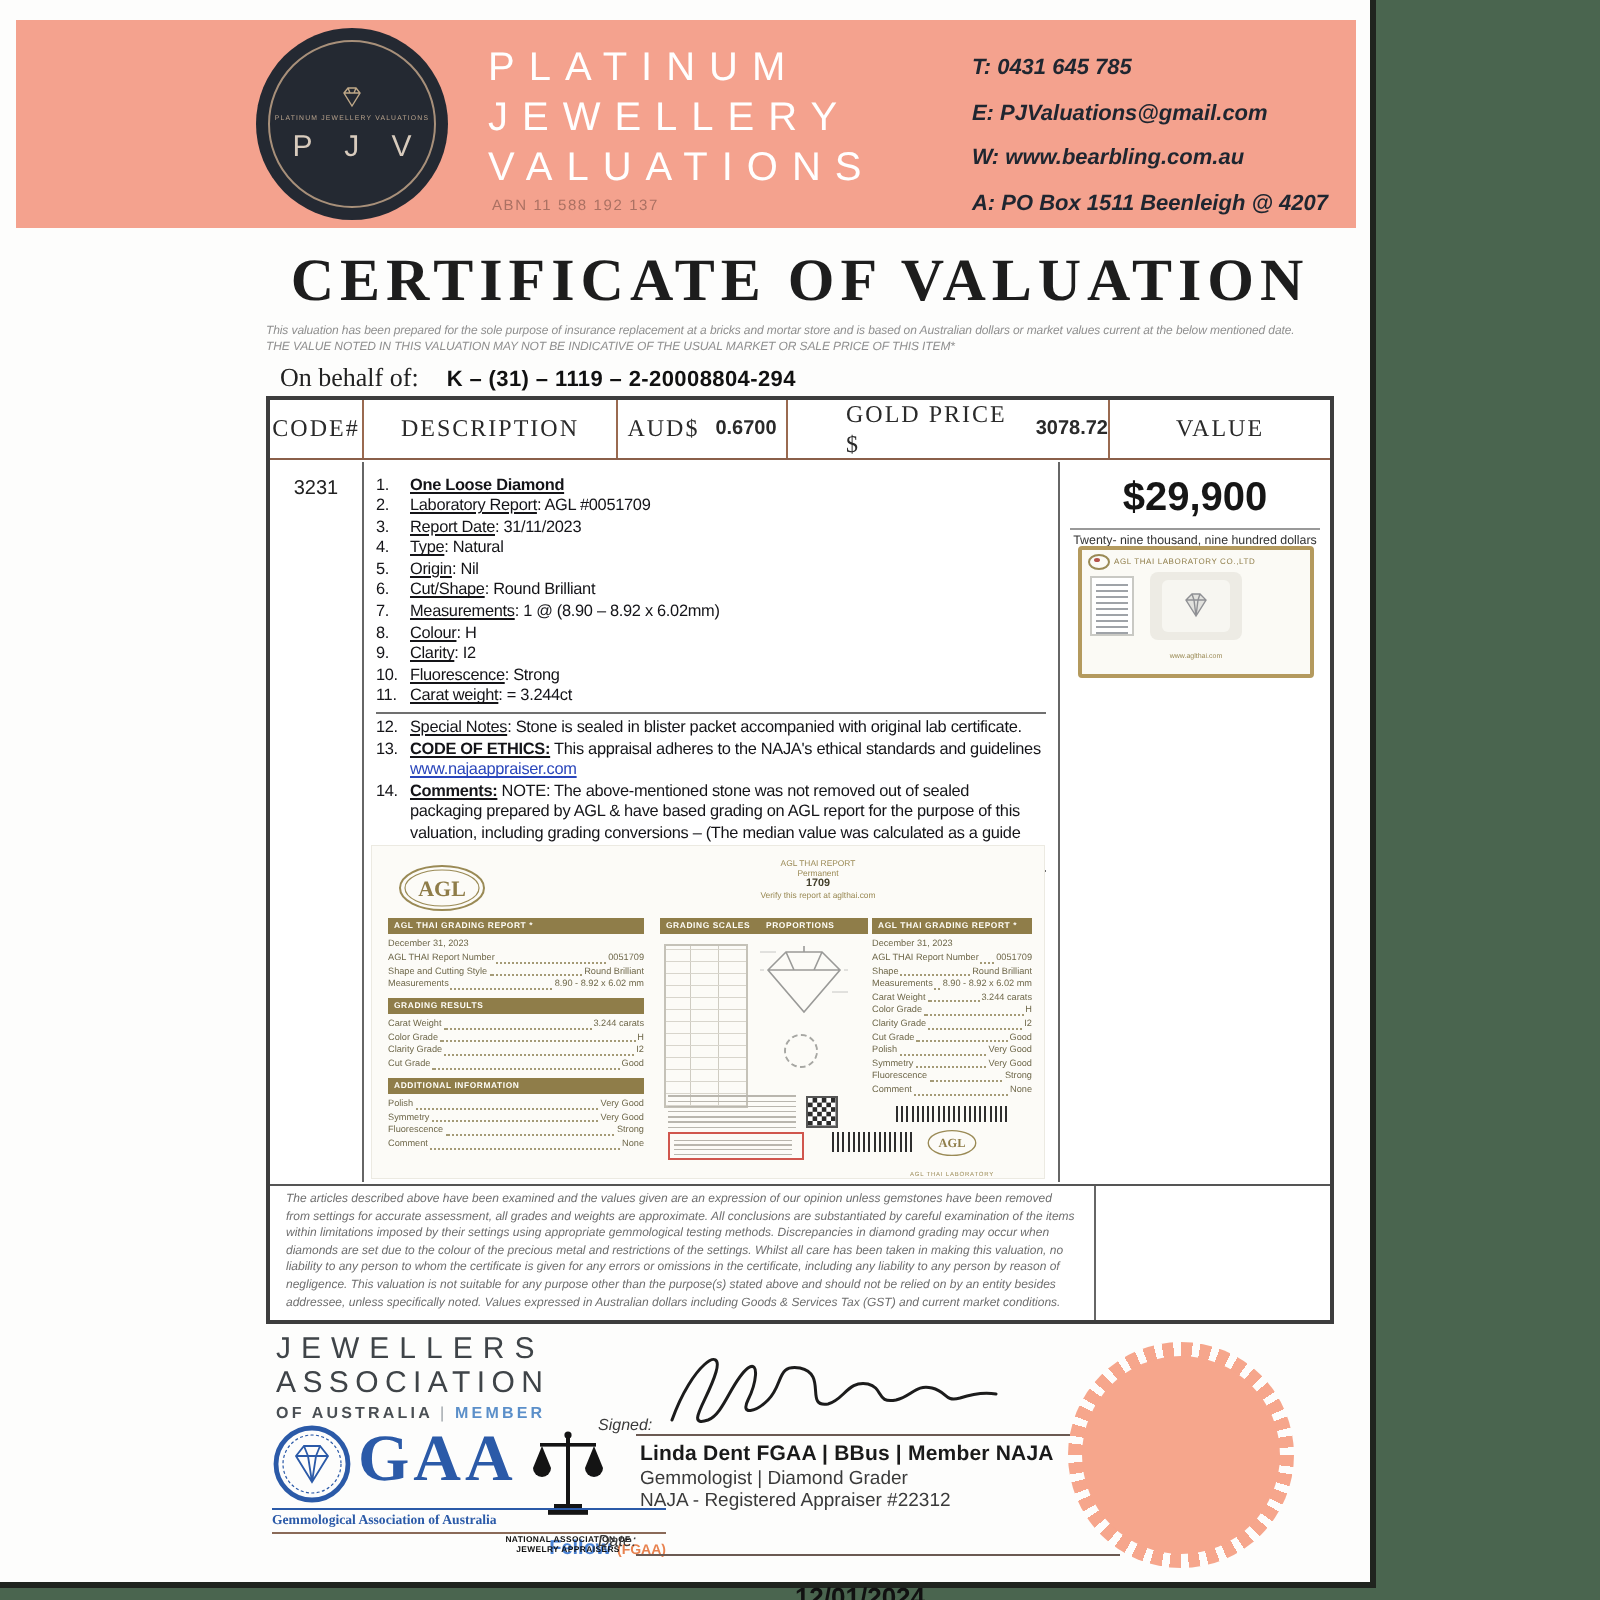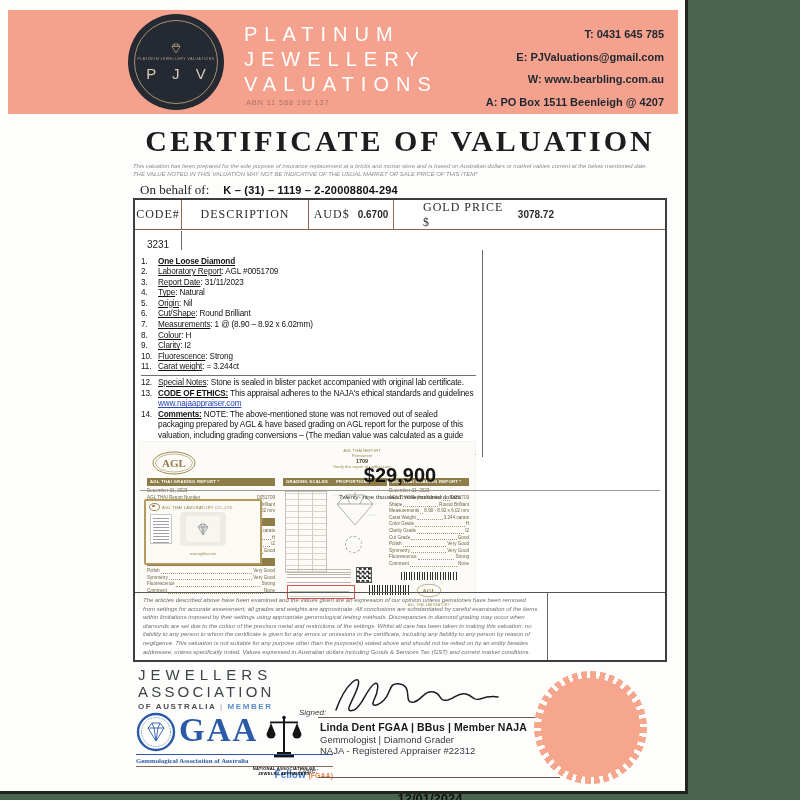--- a/index.html
+++ b/index.html
@@ -10,39 +10,39 @@
   
   .banner{position:absolute;left:8px;top:10px;width:670px;height:104px;background:#f4a28e;}
   .logo-circle{position:absolute;left:120px;top:4px;width:96px;height:96px;border-radius:50%;
                background:#242932;display:flex;flex-direction:column;align-items:center;justify-content:center;}
   .logo-ring{position:absolute;inset:6px;border:1px solid #a8907a;border-radius:50%;}
   .logo-arc{font-size:3.4px;color:#b7a28c;letter-spacing:.6px;margin-top:3px;white-space:nowrap;}
   .logo-initials{font-size:15px;letter-spacing:6px;color:#d8cbbd;margin-top:4px;padding-left:6px;}
   .company{position:absolute;left:236px;top:12px;color:#fff;font-size:20px;letter-spacing:7px;
            line-height:25px;font-weight:300;white-space:nowrap;}
   .abn{position:absolute;left:238px;top:88px;font-size:7.5px;color:#ab7163;letter-spacing:.8px;}
-  .contact{position:absolute;right:14px;top:13px;text-align:right;color:#1f2630;font-weight:bold;
-           font-size:11px;line-height:22.5px;white-space:nowrap;}
+  .contact{position:absolute;right:14px;top:13px;color:#1f2630;font-weight:bold;
+           font-size:11px;line-height:22.5px;white-space:nowrap;font-style:italic;}
   
   .title{position:absolute;left:133px;top:124px;width:534px;text-align:center;
          font-family:"Liberation Serif",serif;font-size:30px;font-weight:bold;letter-spacing:3px;color:#1d1d1d;white-space:nowrap;}
   .intro{position:absolute;left:133px;top:162px;width:536px;font-size:6px;line-height:8.2px;
          font-style:italic;color:#8f8f8f;letter-spacing:-.05px;}
   .behalf{position:absolute;left:140px;top:180px;white-space:nowrap;}
   .behalf .bl{font-family:"Liberation Serif",serif;font-weight:normal;font-size:13px;color:#222;}
   .behalf .bv{font-size:11px;font-weight:bold;color:#111;margin-left:14px;letter-spacing:.2px;}
   
   .vtable{position:absolute;left:133px;top:198px;width:530px;height:460px;border:2px solid #3d3d3d;background:#fff;}
   .thead{position:absolute;left:0;top:0;right:0;height:29px;display:flex;border-bottom:1.5px solid #8a5f4a;}
   .th{border-right:1px solid #9a6a50;display:flex;align-items:center;justify-content:center;
       font-family:"Liberation Serif",serif;font-size:12px;letter-spacing:1px;color:#2a2a2a;gap:8px;}
   .th:last-child{border-right:none;}
   .th .num{font-family:"Liberation Sans",sans-serif;font-size:10px;font-weight:bold;letter-spacing:0;}
   .w-code{width:46px;text-align:center;}.w-desc{width:126px;}.w-aud{width:84px;}.w-gold{width:131px;margin-left:29px;}.w-val{flex:1;}
-  .tbody{position:absolute;left:0;top:30.5px;right:0;height:360px;display:flex;flex-direction:column;}
+  .tbody{position:absolute;left:0;top:30.5px;right:0;height:360px;display:flex;}
   .cell-code{width:46px;border-right:1px solid #666;font-size:10px;text-align:center;padding-top:8px;color:#222;}
   .cell-desc{width:347px;border-right:1px solid #666;position:relative;}
   .cell-value{flex:1;position:relative;}
   
   .ilist{padding:7px 4px 0 6px;}
   .li{display:flex;font-size:8.2px;line-height:10.6px;color:#141418;letter-spacing:-.15px;}
   .li .num{width:17px;flex:none;}
   .li .itx{flex:1;padding-right:4px;}
   .lbl{text-decoration:underline;}
   .b{font-weight:bold;}
@@ -173,20 +173,21 @@
       <div class="th w-code">CODE#</div>
       <div class="th w-desc">DESCRIPTION</div>
       <div class="th w-aud">
         <span>AUD$</span>
         <span class="num">0.6700</span>
       </div>
       <div class="th w-gold">
         <span>GOLD PRICE $</span>
         <span class="num">3078.72</span>
       </div>
+      <div class="th w-val">VALUE</div>
     </div>
 
     <div class="tbody">
       <div class="cell-code">3231</div>
 
       <div class="cell-desc">
         <div class="ilist">
           <div class="li">
               <span class="num">1.</span>
               <span class="itx"><span class="lbl b">One Loose Diamond</span><span></span></span>

